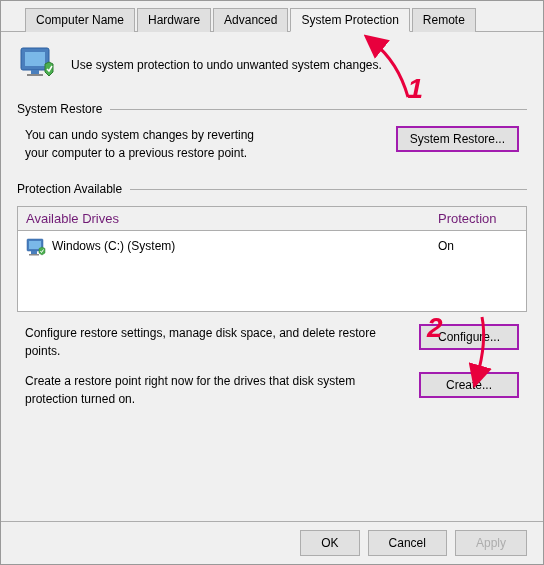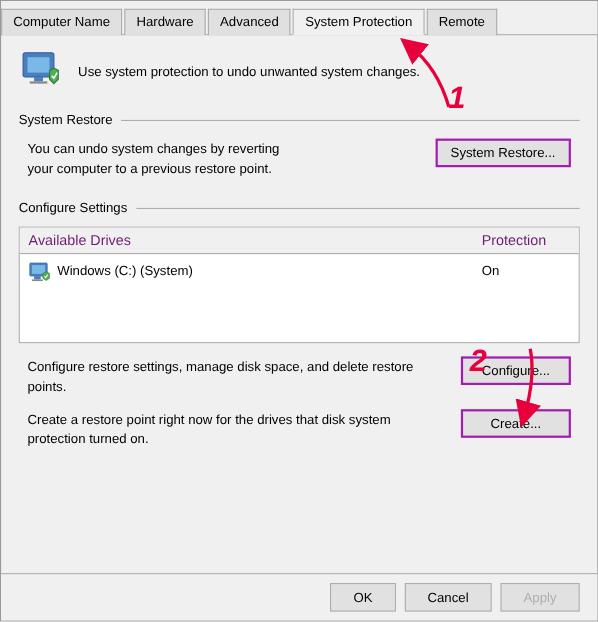--- a/index.html
+++ b/index.html
@@ -44,21 +44,21 @@
       width: 20px;
       height: 20px;
       display: flex;
       align-items: center;
       justify-content: center;
     }
     .tabs {
       display: flex;
       background: #f0f0f0;
       border-bottom: 1px solid #adadad;
-      padding: 6px 8px 0 0;
+      padding: 6px 8px 0 24px;
       gap: 2px;
     }
     .tab {
       padding: 4px 10px;
       border: 1px solid #adadad;
       border-bottom: none;
       background: #e0e0e0;
       cursor: pointer;
       font-size: 12px;
       color: #000;
@@ -249,21 +249,21 @@
 
     <div>
       <div class="section-title">System Restore</div>
       <div class="section-content">
         <span class="section-text">You can undo system changes by reverting<br>your computer to a previous restore point.</span>
         <button class="btn">System Restore...</button>
       </div>
     </div>
 
     <div class="protection-settings-area">
-      <div class="section-title">Configure Settings</div>
+      <div class="section-title">Protection Available</div>
 
       <div class="protection-table">
         <div class="table-header">
           <span class="table-header-cell">Available Drives</span>
           <span class="table-header-cell">Protection</span>
         </div>
         <div class="table-row">
           <div class="drive-cell">
             <div class="drive-icon">
               <svg width="22" height="20" viewBox="0 0 22 20">

